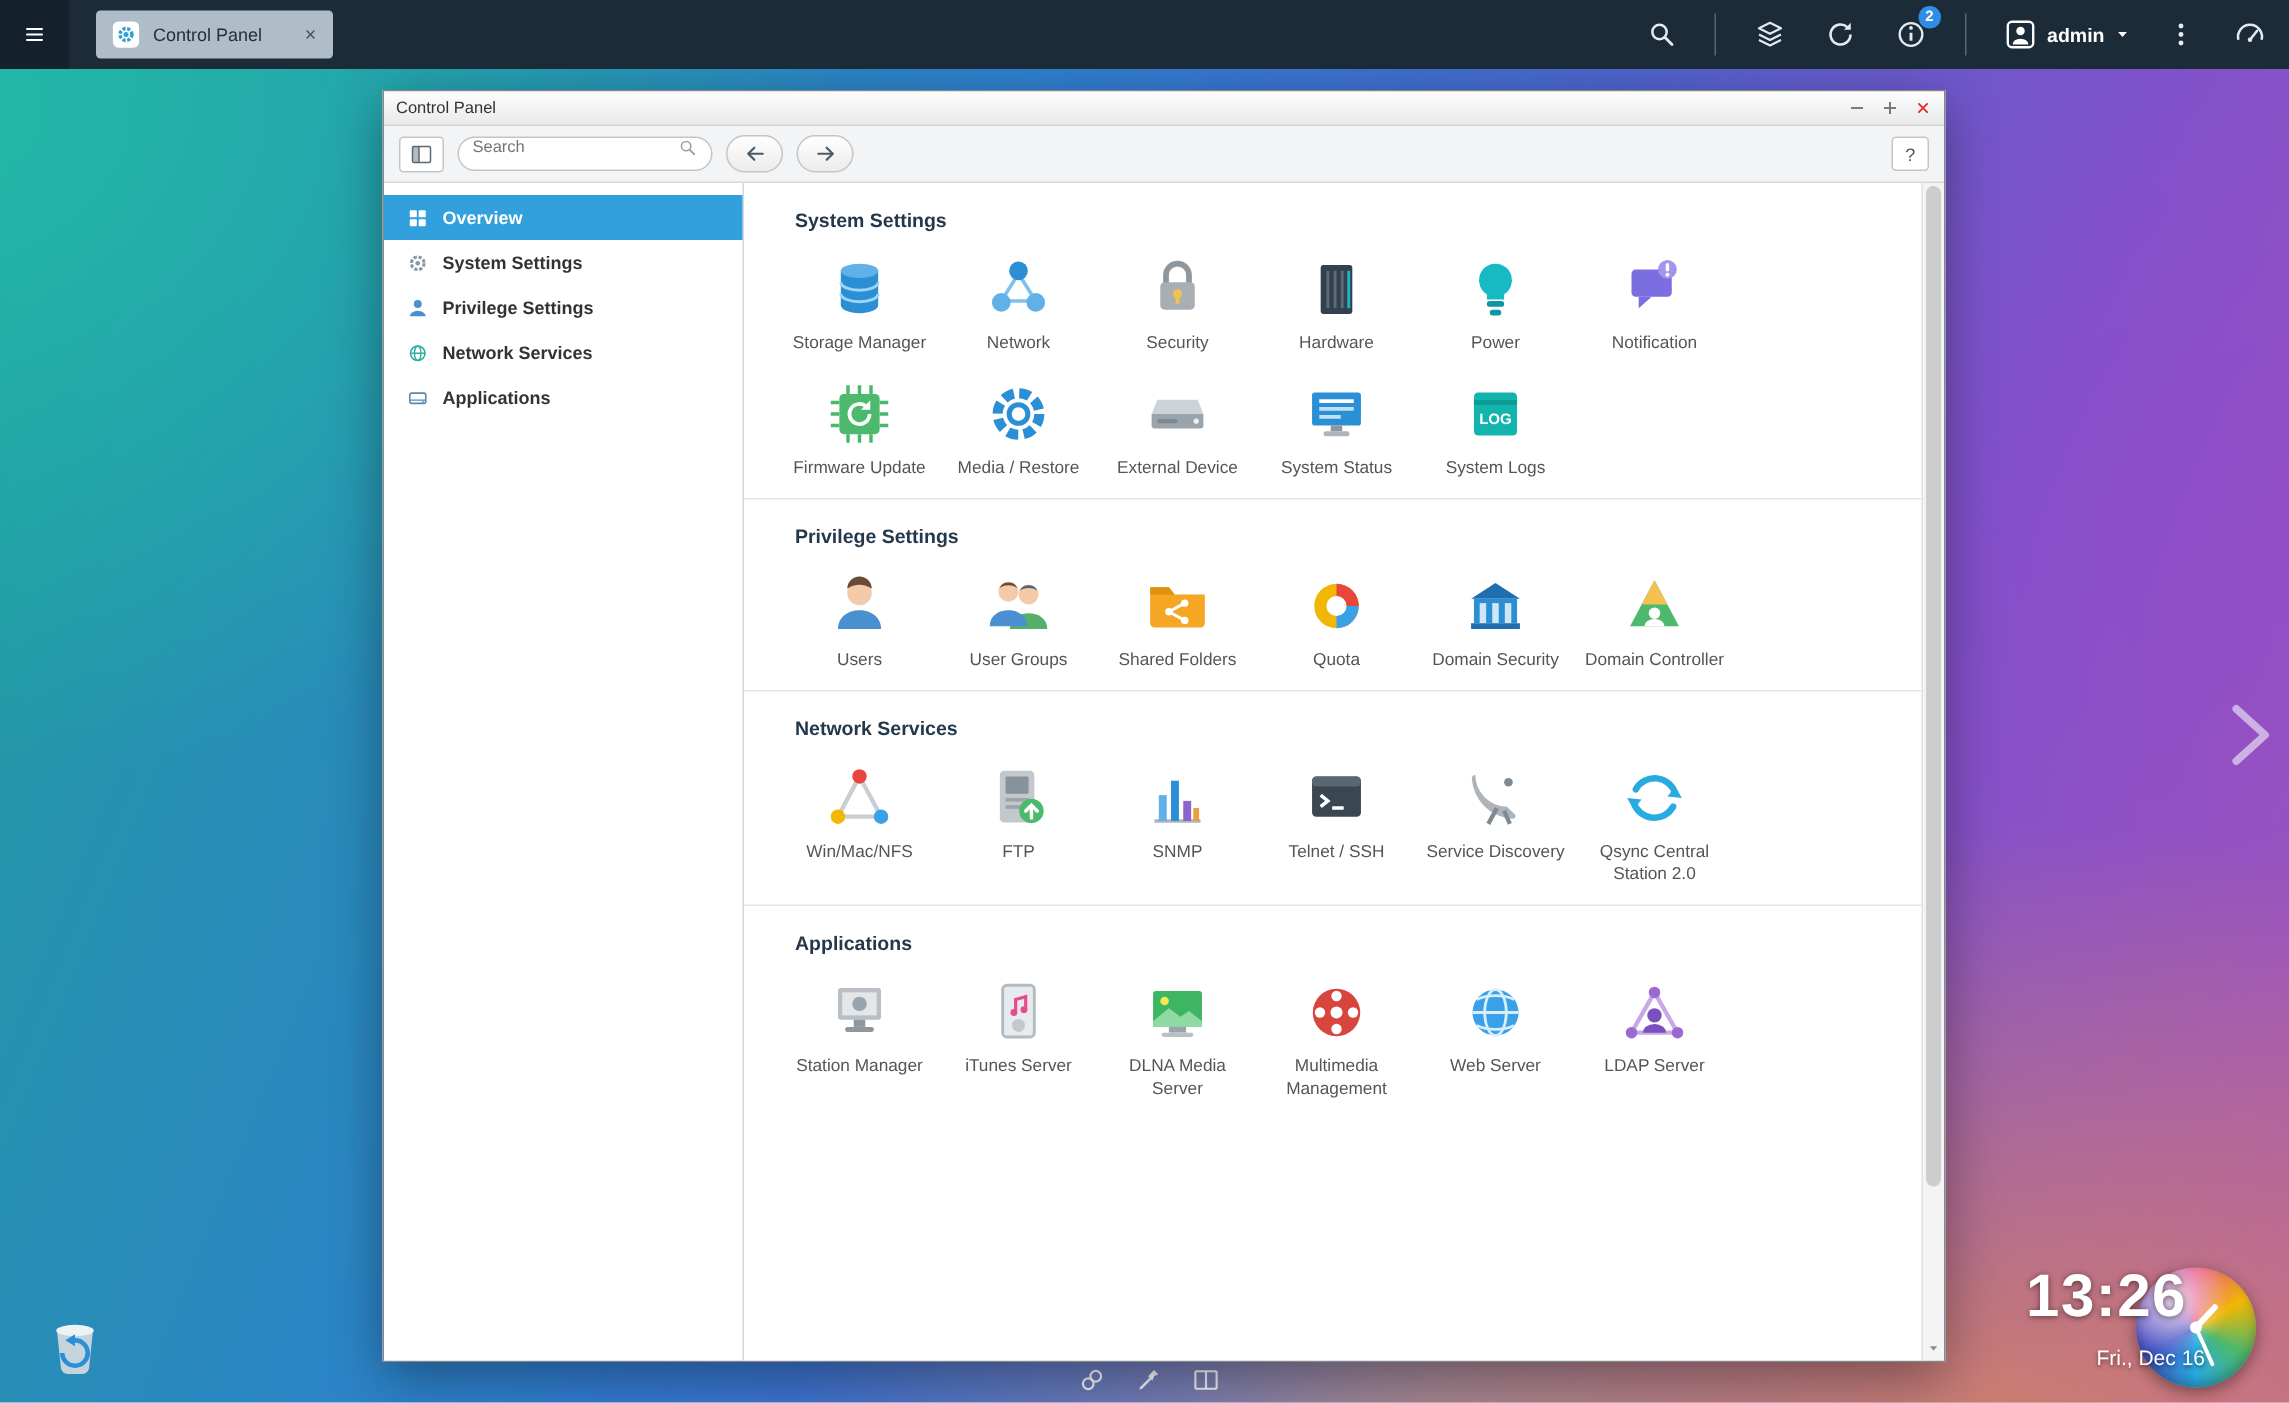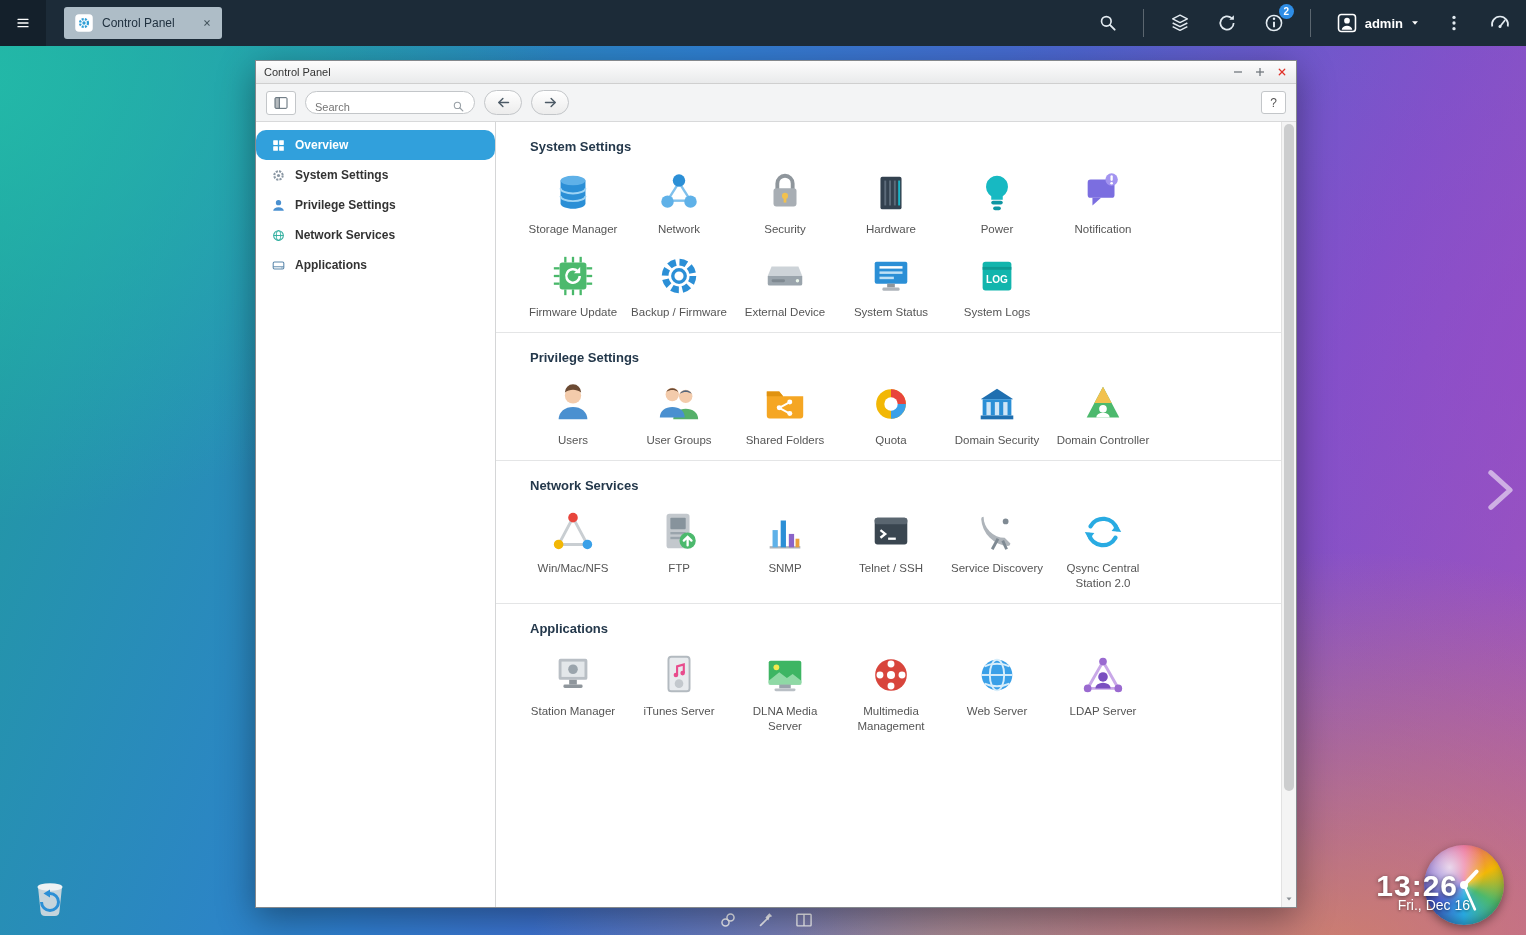--- a/index.html
+++ b/index.html
@@ -47,36 +47,36 @@
     display:flex; align-items:center; padding:0 8px; flex:0 0 auto; }
   .win-title { font-size:11px; color:#333; }
   .win-controls { margin-left:auto; display:flex; align-items:center; gap:10px; }
   .win-btn { color:#6d747a; display:flex; align-items:center; }
   .win-close { color:#e0332a; }
   .win-toolbar { height:38px; background:#f3f4f5; border-bottom:1px solid #d8d9da; display:flex; align-items:center;
     padding:0 10px; gap:9px; flex:0 0 auto; }
   .tool-toggle { width:30px; height:24px; background:#fff; border:1px solid #c3c6c9; border-radius:3px;
     display:flex; align-items:center; justify-content:center; color:#5a6872; }
   .tool-search { width:170px; height:23px; background:#fff; border:1px solid #c3c6c9; border-radius:12px;
-    display:flex; align-items:flex-end; padding:0 9px; }
+    display:flex; align-items:flex-start; padding:0 9px; }
   .tool-search-input { flex:1; border:none; outline:none; font-size:11px; color:#444; background:transparent; min-width:0; }
   .tool-search-ico { color:#9aa1a7; }
   .tool-nav { width:38px; height:25px; background:linear-gradient(#ffffff,#ececec); border:1px solid #c3c6c9;
     border-radius:13px; display:flex; align-items:center; justify-content:center; color:#4c5a66; }
   .tool-spacer { flex:1; }
   .tool-help { width:25px; height:23px; background:#fff; border:1px solid #c3c6c9; border-radius:3px;
     font-size:12px; color:#555; }
   .win-body { flex:1; display:flex; min-height:0; }
 
   
   .sidebar { width:240px; border-right:1px solid #d5d6d7; background:#fff; padding-top:8px; flex:0 0 auto; }
   .sb-item { height:30px; display:flex; align-items:center; gap:9px; padding:0 15px;
     font-size:12px; font-weight:bold; color:#333; cursor:pointer; }
   .sb-item .sb-ico { width:15px; height:15px; }
-  .sb-item.active { background:#31a0dc; color:#fff;border-radius:10px; }
+  .sb-item.active { background:#31a0dc; color:#fff; }
   .sb-item.active .sb-ico { color:#fff !important; }
 
   
   .content { flex:1; min-width:0; overflow:hidden; background:#fff; }
   .section { padding:15px 0 12px 24px; border-bottom:1px solid #e4e5e6; }
   .section:last-child { border-bottom:none; }
   .sec-title { font-size:13px; font-weight:bold; color:#24384b; margin:2px 0 16px 10px; }
   .grid { display:grid; grid-template-columns:repeat(6,106px); row-gap:16px; }
   .app { width:106px; text-align:center; cursor:pointer; }
   .app-ico { width:46px; height:46px; margin:0 auto; }
@@ -94,21 +94,21 @@
   .dock { position:absolute; left:718px; bottom:5px; display:flex; gap:18px; color:rgba(255,255,255,.9); z-index:5; }
   .dock-ico { cursor:pointer; }
   .next-arrow { position:absolute; right:4px; top:468px; color:rgba(255,255,255,.55); z-index:5; cursor:pointer; }
   .clock { position:absolute; right:16px; bottom:8px; width:200px; height:104px; z-index:5; }
   .clock-ball { position:absolute; right:6px; bottom:2px; width:80px; height:80px; border-radius:50%;
     background:
       radial-gradient(circle at 32% 28%, rgba(255,255,255,.75), rgba(255,255,255,0) 45%),
       conic-gradient(#e85a8a, #f2b705, #4cb96d, #29abe2, #4458c8, #8a64c8, #e85a8a);
     box-shadow:0 3px 10px rgba(0,0,0,.4), inset 0 -4px 8px rgba(0,0,0,.25); }
   .clock-ball svg { position:absolute; inset:0; }
-  .clock-time { position:absolute; right:52px; bottom:24px; font-size:30px; font-weight:bold; color:#fff;
+  .clock-time { position:absolute; right:52px; bottom:40px; font-size:40px; font-weight:bold; color:#fff;
     text-shadow:0 1px 4px rgba(0,0,0,.55); letter-spacing:1px; }
   .clock-date { position:absolute; right:40px; bottom:14px; font-size:14px; color:#fff;
     text-shadow:0 1px 3px rgba(0,0,0,.55); }
 </style>
 </head>
 <body>
 
 <div class="desktop">
 
   <header class="topbar">
@@ -434,21 +434,21 @@
                       <path d="M31 24a7 7 0 1 1-2-4.9" fill="none" stroke="#fff" stroke-width="2.6"></path>
                       <path d="M31.5 14.5v6.5h-6.5z" fill="#fff"></path>
                     </svg></div>
                   <div class="app-label">Firmware Update</div>
                 </div>
                 <div class="app">
                   <div class="app-ico"><svg viewBox="0 0 48 48" aria-hidden="true">
                       <circle cx="24" cy="24" r="14.5" fill="none" stroke="#2b8fd6" stroke-width="7" stroke-dasharray="7.6 3.8"></circle>
                       <circle cx="24" cy="24" r="6.5" fill="none" stroke="#2b8fd6" stroke-width="3.5"></circle>
                     </svg></div>
-                  <div class="app-label">Backup / Firmware</div>
+                  <div class="app-label">Media / Restore</div>
                 </div>
                 <div class="app">
                   <div class="app-ico"><svg viewBox="0 0 48 48" aria-hidden="true">
                       <path d="M10 14h28l4 10H6z" fill="#cdd3d8"></path>
                       <path d="M6 24h36v8a2 2 0 0 1-2 2H8a2 2 0 0 1-2-2z" fill="#9aa4ac"></path>
                       <circle cx="37" cy="29" r="1.8" fill="#eaf5ea"></circle>
                       <rect x="10" y="27.5" width="14" height="3" rx="1.5" fill="#7f8991"></rect>
                     </svg></div>
                   <div class="app-label">External Device</div>
                 </div>

